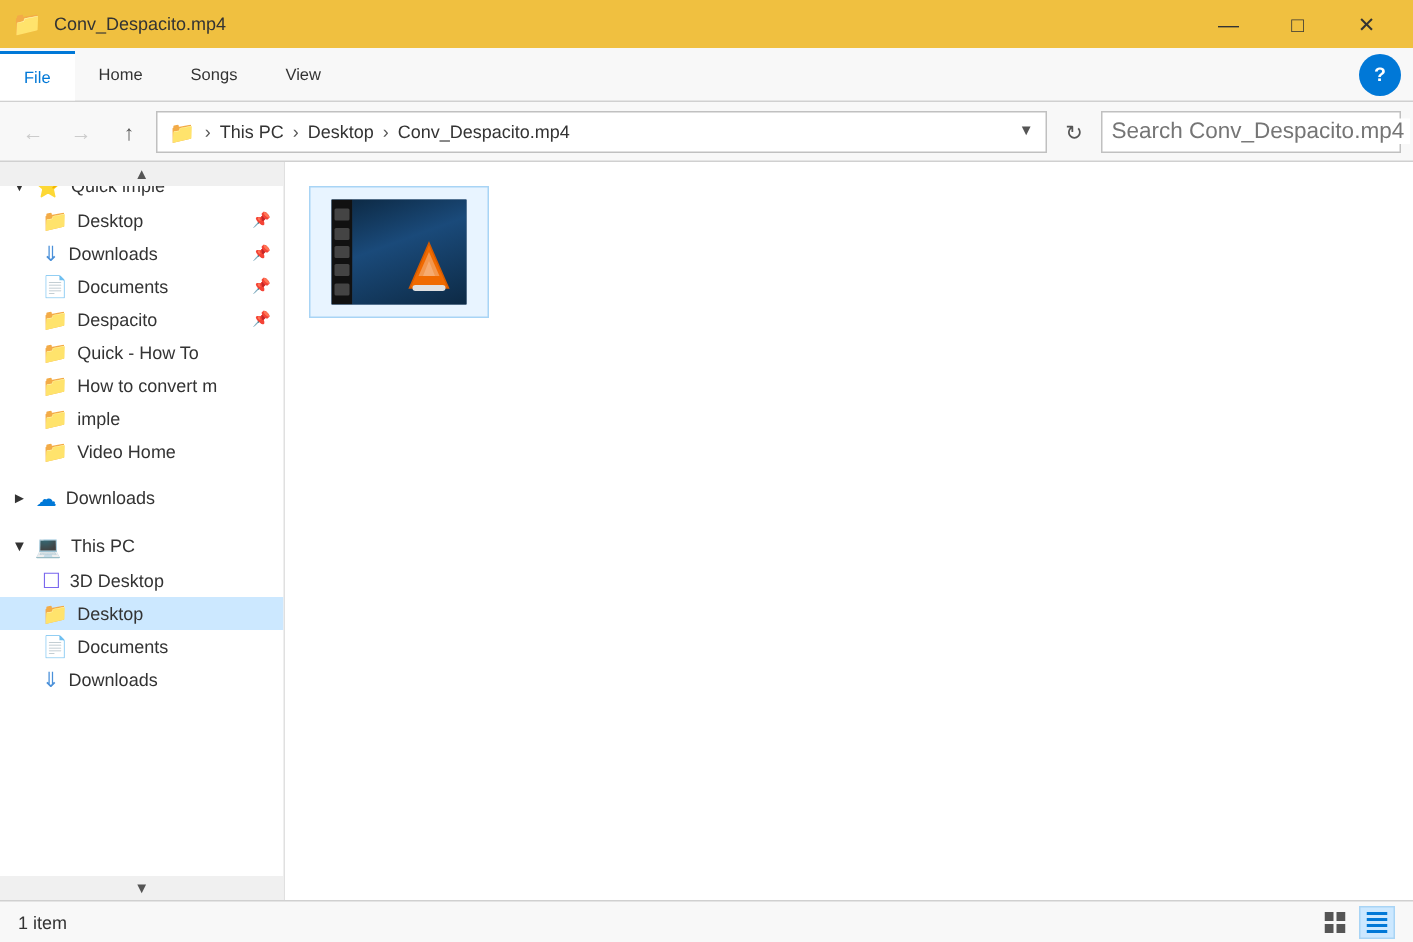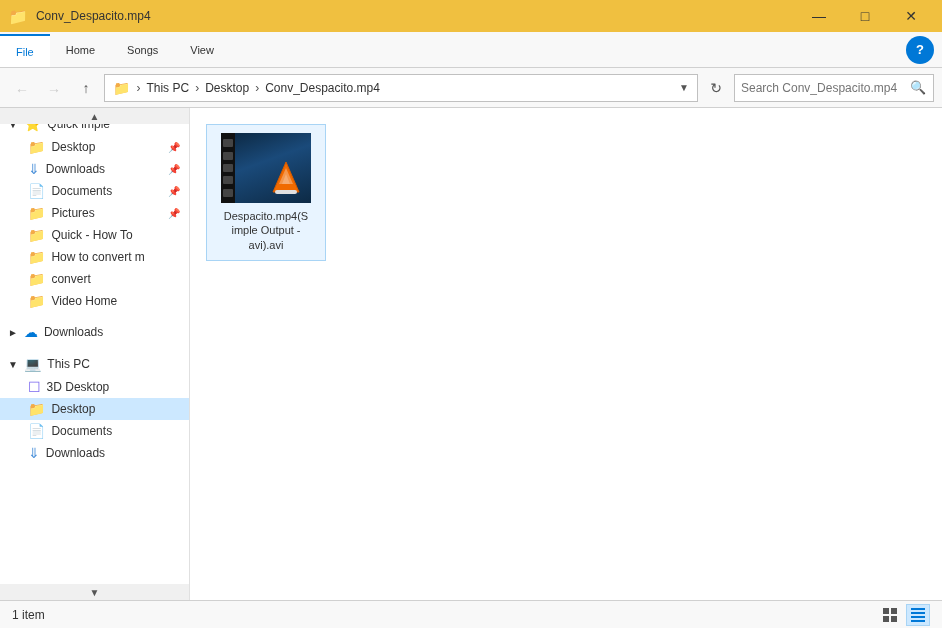--- a/index.html
+++ b/index.html
@@ -113,21 +113,21 @@
       border: 1px solid #c0c0c0;
       background: #fff;
       display: flex;
       align-items: center;
       padding: 0 6px;
       gap: 4px;
     }
     .search-box input {
       border: none;
       outline: none;
-      font-size: 12px;
+      font-size: 15px;
       flex: 1;
       color: #6d28d9;
     }
 
     
     #main {
       display: flex;
       height: calc(628px - 32px - 36px - 40px - 28px);
     }
 
@@ -357,37 +357,37 @@
       </div>
 
       <div class="sidebar-item">
         <span style="color:#5b9bd5; font-size:14px;">📄</span>
         <span>Documents</span>
         <span class="pin-icon">📌</span>
       </div>
 
       <div class="sidebar-item">
         <span style="color:#4a90d9; font-size:14px;">📁</span>
-        <span>Pictures</span>
+        <span>Despacito</span>
         <span class="pin-icon">📌</span>
       </div>
 
       <div class="sidebar-item">
         <span style="color:#f0c040; font-size:14px;">📁</span>
         <span>Quick - How To</span>
       </div>
 
       <div class="sidebar-item">
         <span style="color:#f0c040; font-size:14px;">📁</span>
         <span>How to convert m</span>
       </div>
 
       <div class="sidebar-item">
         <span style="color:#f0c040; font-size:14px;">📁</span>
-        <span>convert</span>
+        <span>imple</span>
       </div>
 
       <div class="sidebar-item">
         <span style="color:#f0c040; font-size:14px;">📁</span>
         <span>Video Home</span>
       </div>
     </div>
 
     <div class="sidebar-section">
       <div class="sidebar-group-header">
@@ -453,25 +453,20 @@
 
                 <polygon points="15,8 22,24 8,24" fill="#fff" opacity="0.3"></polygon>
                 <polygon points="15,14 19,24 11,24" fill="#fff" opacity="0.2"></polygon>
 
                 <rect x="4" y="30" width="22" height="4" rx="2" fill="#e0e0e0"></rect>
               </svg>
             </div>
           </div>
         </div>
 
-        <div class="file-label">
-          <span>Despacito.mp4(S</span><br>
-          <span>imple Output -</span><br>
-          <span>avi).avi</span>
-        </div>
       </div>
 
     </div>
   </div>
 </div>
 
 <div id="status-bar">
   <span>1 item</span>
   <div class="status-right">
     <button class="view-btn" title="Medium icons">

